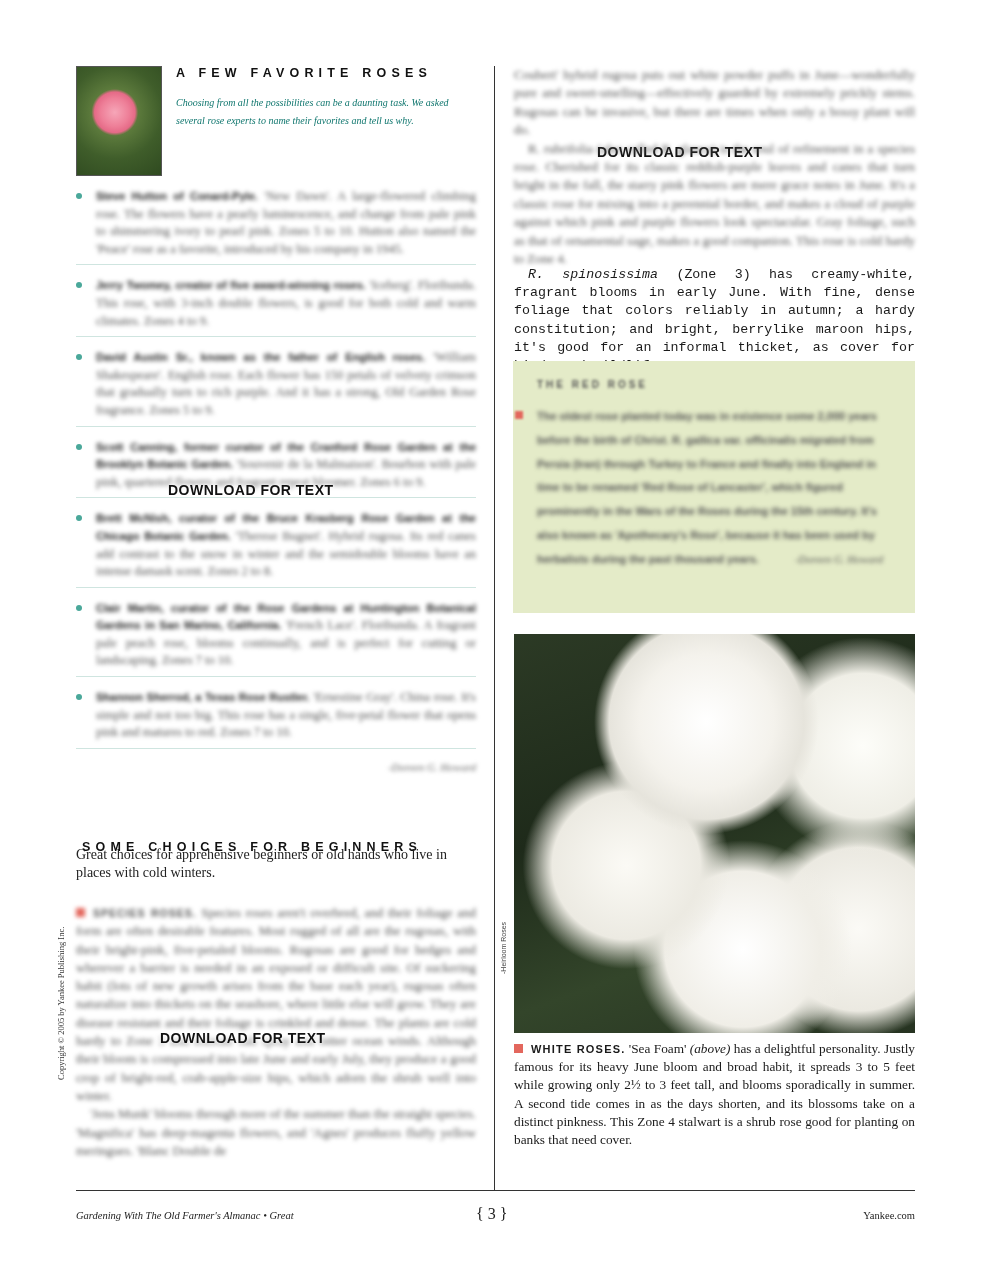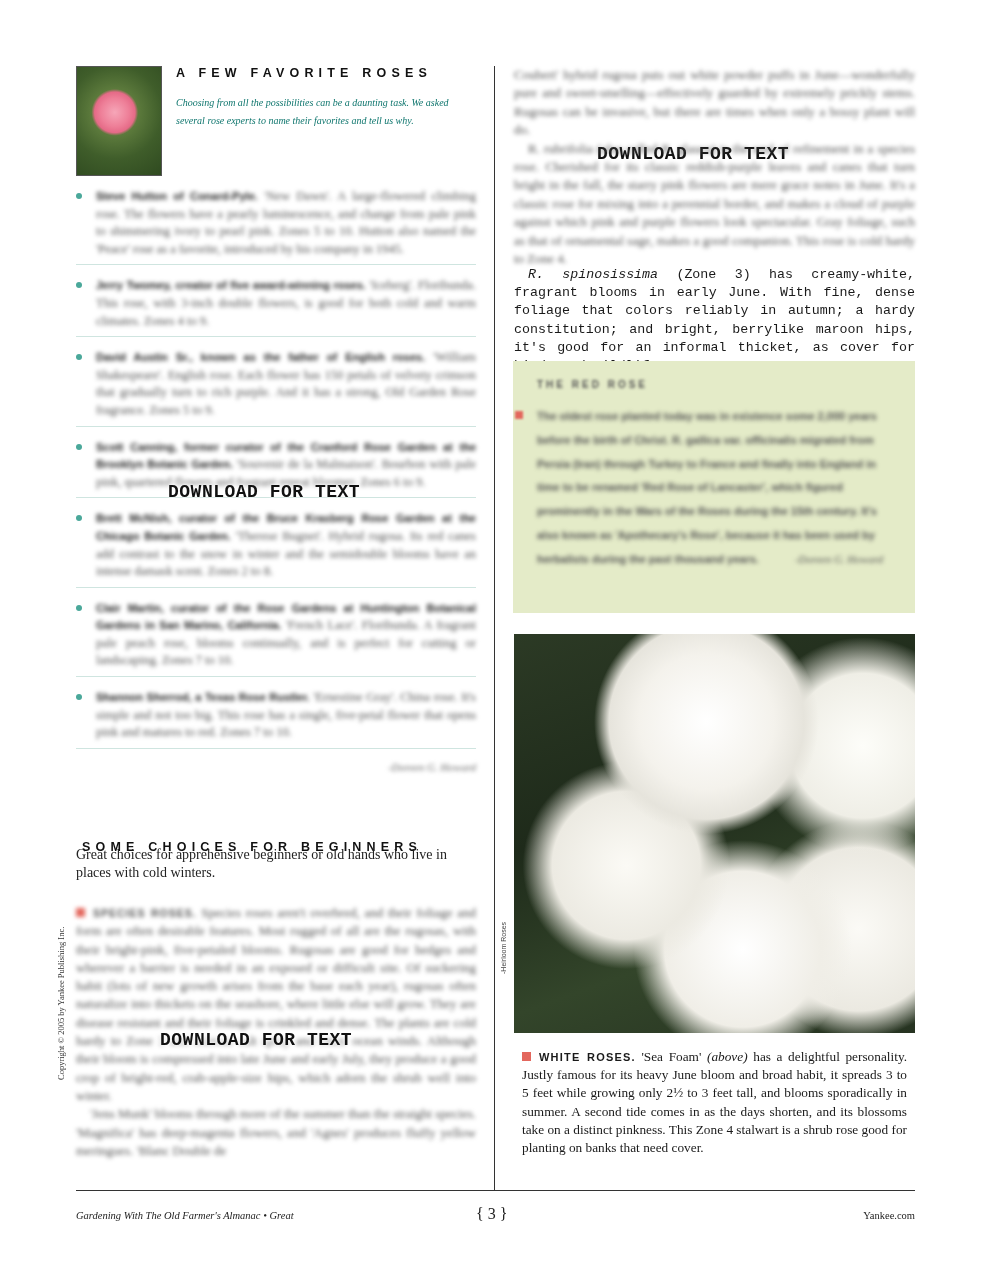--- a/index.html
+++ b/index.html
@@ -16,39 +16,39 @@
   .blur{filter:blur(2.2px);color:#555;}
   .list{position:absolute;left:0;top:128px;width:400px;}
   .li{position:relative;padding-left:20px;font-size:12.5px;line-height:17.6px;text-align:justify;border-bottom:1px solid #cfe5e0;padding-bottom:6px;margin-bottom:12px;}
   .li .dot{position:absolute;left:0;top:5px;width:6px;height:6px;border-radius:50%;background:#4aa89a;}
   .li b{font-family:"Liberation Sans",sans-serif;font-size:11px;color:#222;}
   .byline{font-style:italic;font-size:11px;text-align:right;color:#666;}
   .t2{position:absolute;left:6px;top:756px;margin-top:24px;}
   .intro2{position:absolute;left:0;top:786px;width:400px;font-size:14px;line-height:18px;color:#222;}
   .species{position:absolute;left:0;top:844px;width:400px;font-size:13px;line-height:18.3px;text-align:justify;}
   .sq{display:inline-block;width:9px;height:9px;background:#e3675d;margin-right:8px;}
-  .dl{position:absolute;font-family:Liberation Mono, monospace;font-weight:bold;font-size:18px;letter-spacing:0.5px;color:#111;text-shadow:0 0 6px #fff,0 0 3px #fff;white-space:nowrap;}
+  .dl{position:absolute;font-family:Liberation Sans, sans-serif;font-weight:bold;font-size:14px;letter-spacing:0.5px;color:#111;text-shadow:0 0 6px #fff,0 0 3px #fff;white-space:nowrap;}
   .rtop{position:absolute;left:0;top:6px;width:401px;font-size:13px;line-height:18.4px;text-align:justify;}
   .rclear{position:absolute;left:0;top:206px;width:401px;font-size:13.3px;line-height:18.2px;text-align:justify;color:#1a1a1a;}
   .rclear p{margin:0;text-indent:14px;font-family:Liberation Mono, monospace;}
   .box{position:absolute;left:-1px;top:301px;width:402px;height:252px;background:#e4ebc8;}
   .box .boxtitle{position:absolute;left:24px;top:18px;font-family:"Liberation Sans",sans-serif;font-size:10px;letter-spacing:3px;font-weight:bold;filter:blur(1.8px);color:#555;}
   .box .boxtext{position:absolute;left:24px;top:44px;width:346px;font-family:"Liberation Sans",sans-serif;font-weight:bold;font-size:11px;line-height:23.8px;filter:blur(2px);color:#555;}
   .box .sqr{position:absolute;left:2px;top:50px;width:8px;height:8px;background:#e3675d;filter:blur(1px);}
   .photo{position:absolute;left:0;top:574px;width:401px;height:399px;overflow:hidden;
     background:
       radial-gradient(circle at 48% 22%,#ffffff 0,#f4f2ec 18%,#e6e4dc 26%,rgba(0,0,0,0) 30%),
       radial-gradient(circle at 87% 28%,#fdfdf9 0,#efeee6 16%,rgba(0,0,0,0) 24%),
       radial-gradient(circle at 28% 58%,#fbfaf5 0,#eceae2 20%,rgba(0,0,0,0) 28%),
       radial-gradient(circle at 57% 79%,#ffffff 0,#f0eee7 20%,rgba(0,0,0,0) 28%),
       radial-gradient(circle at 86% 74%,#fbfaf6 0,#ebe9e1 18%,rgba(0,0,0,0) 24%),
       linear-gradient(160deg,#2c3a25 0,#1e2a1a 40%,#33452a 70%,#263321 100%);}
   .credit{position:absolute;left:-14px;top:914px;font-family:"Liberation Sans",sans-serif;font-size:7px;color:#444;transform:rotate(-90deg);transform-origin:left top;white-space:nowrap;}
   .white{position:absolute;left:0;top:980px;width:401px;font-size:13.3px;line-height:18.2px;text-align:justify;}
-  .white p{margin:8px;}
+  .white p{margin:0;}
   .white p.ind{text-indent:14px;}
   .white .lead{font-family:"Liberation Sans",sans-serif;font-weight:bold;font-size:11px;letter-spacing:1.2px;}
   .copyright{position:absolute;left:56px;top:1080px;font-size:8.5px;color:#333;transform:rotate(-90deg);transform-origin:left top;white-space:nowrap;}
   .footer-left{position:absolute;left:76px;top:1210px;font-style:italic;font-size:10.5px;color:#222;}
   .footer-center{position:absolute;left:476px;top:1205px;font-size:16px;color:#222;}
   .footer-right{position:absolute;right:74px;top:1210px;font-size:10.5px;color:#222;}
 </style>
 </head>
 <body>
 

